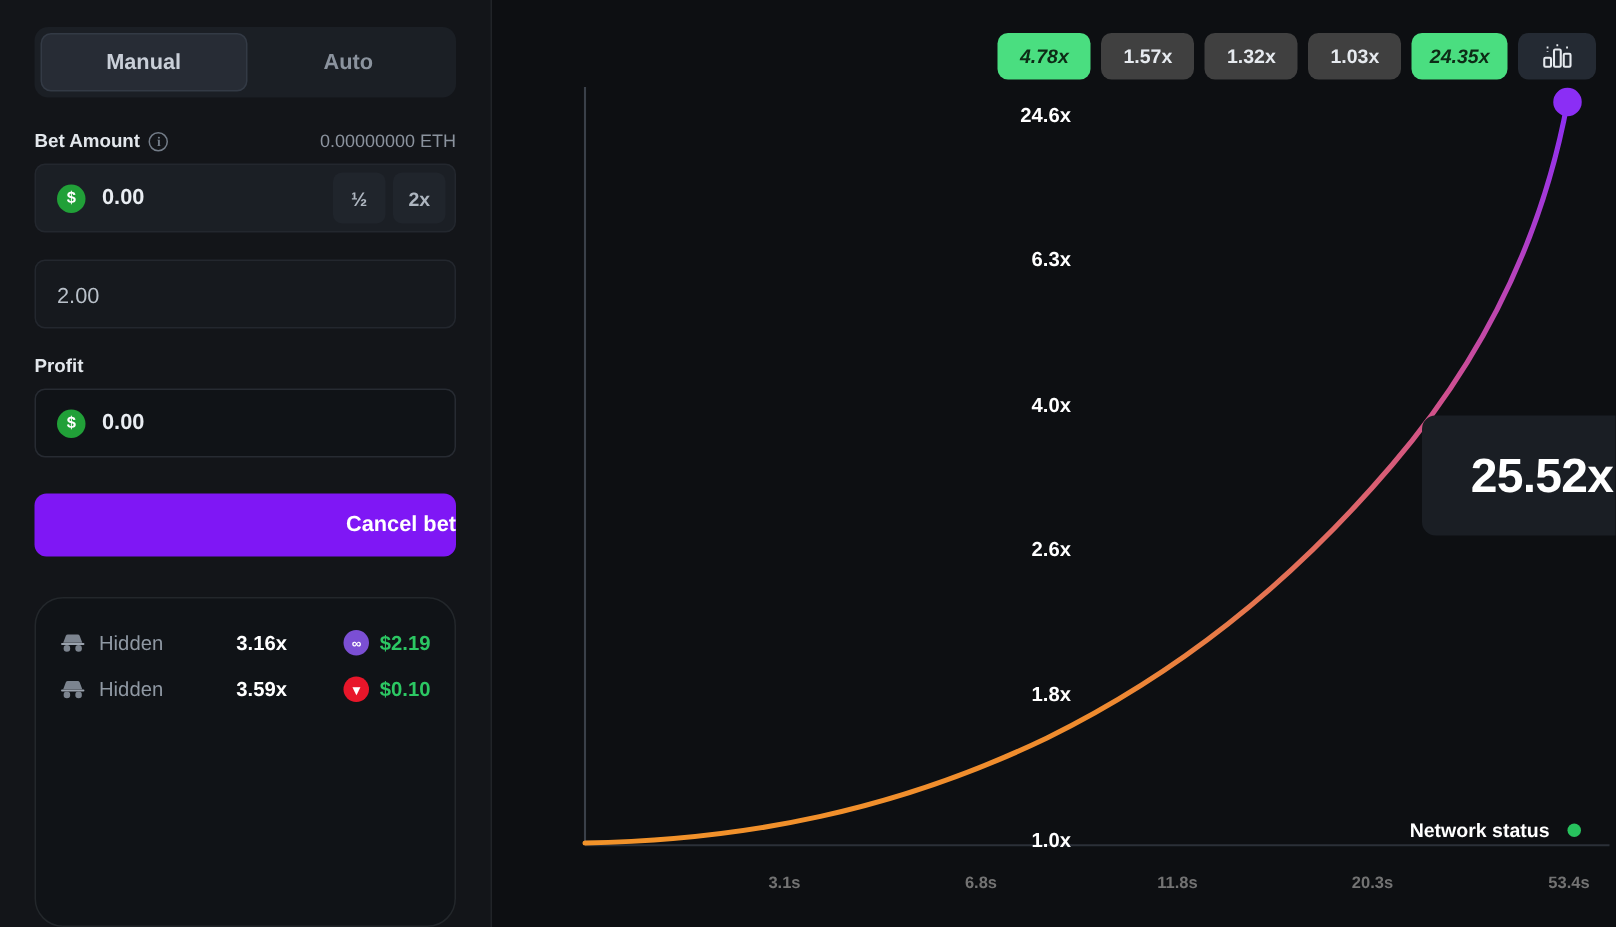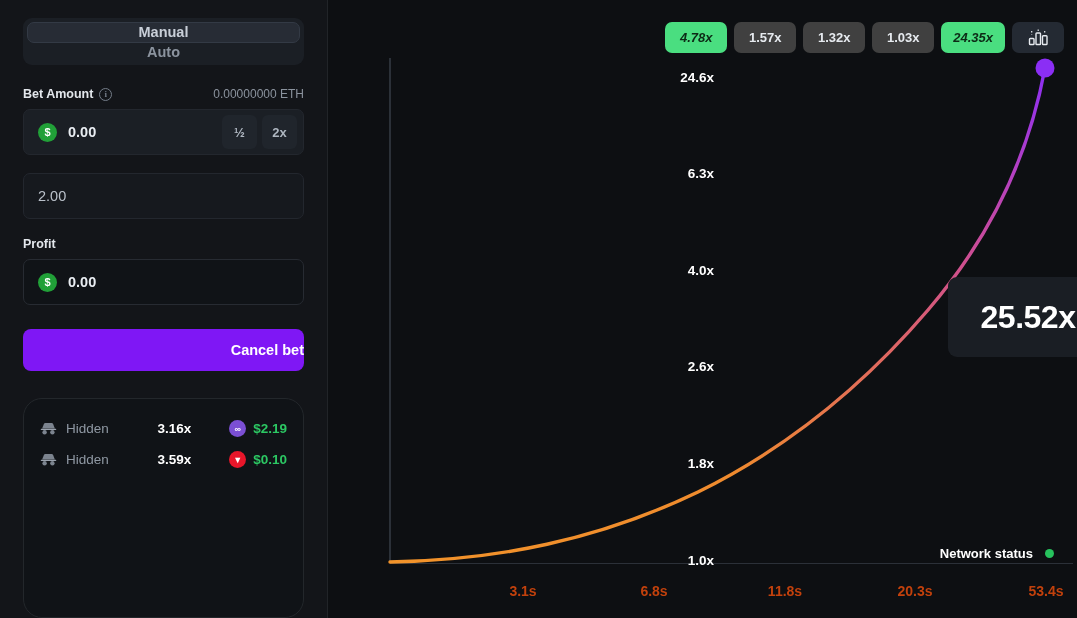--- a/index.html
+++ b/index.html
@@ -19,21 +19,20 @@
     padding: 18px 23px 0 23px;
     display: flex; flex-direction: column;
   }
   .tabs {
     display: flex;
     background: #1b1f25;
     border-radius: 9px;
     padding: 4px;
     height: 47px;
     margin-bottom: 22px;
-    flex-direction: column;
   }
   .tab {
     flex: 1;
     display: flex; align-items: center; justify-content: center;
     font-size: 14.5px; font-weight: 600;
     color: #8b939e;
     border-radius: 7px;
     cursor: pointer;
   }
   .tab.active {
@@ -84,22 +83,22 @@
     display: flex; align-items: center; justify-content: center;
     font-size: 13px; font-weight: 600; color: #aeb6c0;
     cursor: pointer; padding: 0 8px;
   }
 
   .plain-box {
     height: 46px;
     background: #16191e;
     border: 1px solid #23272e;
     border-radius: 7px;
-    display: flex; align-items: center;
-    padding: 0 14px;
+    display: flex; align-items: flex-start;
+    padding: 16px 14px;
     margin-bottom: 18px;
     font-size: 14.5px; color: #b9c0c9;
   }
   .profit-box {
     height: 46px;
     background: #101317;
     border: 1px solid #272b32;
     border-radius: 7px;
     display: flex; align-items: center;
     padding: 0 14px;
@@ -162,21 +161,21 @@
 
   .chart-wrap { position: absolute; inset: 0; }
   .ylabel {
     position: absolute; right: 0; transform: translateY(-50%);
     font-size: 13.5px; font-weight: 600; color: #ffffff;
     white-space: nowrap;
   }
   .ylabels { position: absolute; left: 340px; width: 46px; top: 0; height: 618px; }
   .xlabel {
     position: absolute; transform: translateX(-50%);
-    font-size: 14px; font-weight: 600; color: #c2410c;
+    font-size: 11px; font-weight: 600; color: #737373;
     white-space: nowrap;
   }
 
   .mult-display {
     position: absolute;
     left: 620px; top: 277px;
     width: 160px; height: 80px;
     background: #1a1e24;
     border-radius: 9px;
     display: flex; align-items: center; justify-content: center;

